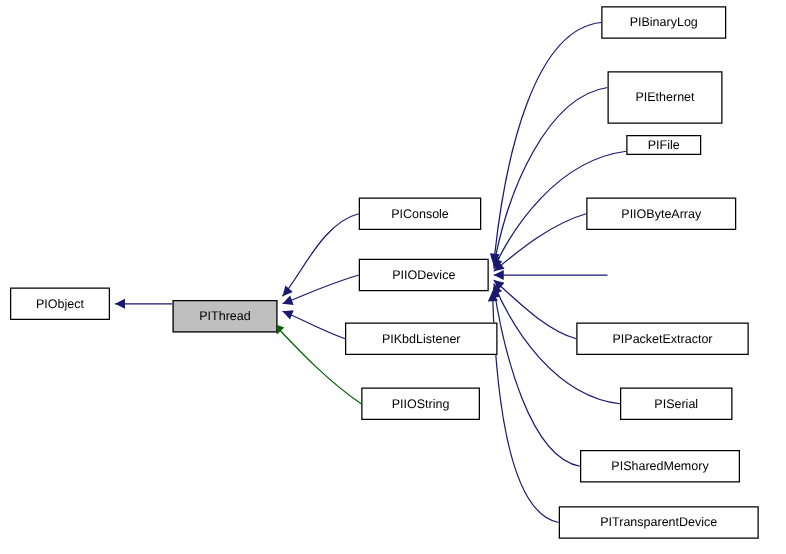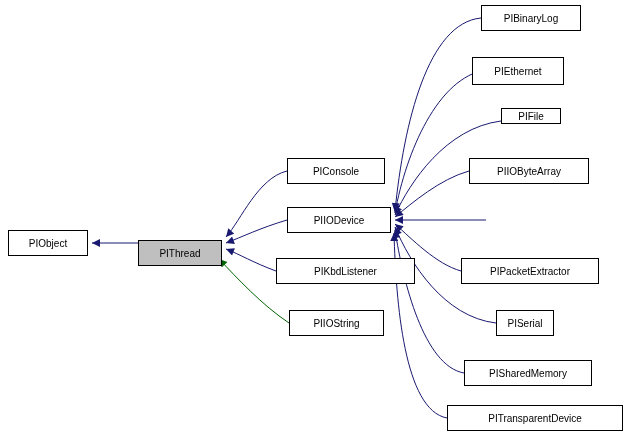--- a/index.html
+++ b/index.html
@@ -67,34 +67,34 @@
   </svg>
 
   <div class="node" style="left:8px;top:230px;width:80px;height:26px;">PIObject</div>
 
   <div class="node node-highlight" style="left:138px;top:230px;width:84px;height:26px;">PIThread</div>
 
   <div class="node" style="left:287px;top:158px;width:98px;height:26px;">PIConsole</div>
 
   <div class="node" style="left:287px;top:207px;width:104px;height:26px;">PIIODevice</div>
 
-  <div class="node" style="left:276px;top:258px;width:139px;height:26px;">PIKbdListener</div>
+  <div class="node" style="left:276px;top:258px;width:122px;height:26px;">PIKbdListener</div>
 
   <div class="node" style="left:289px;top:310px;width:95px;height:26px;">PIIOString</div>
 
   <div class="node" style="left:481px;top:5px;width:100px;height:26px;">PIBinaryLog</div>
 
-  <div class="node" style="left:472px;top:57px;width:92px;height:28px;text-align:right;">PIEthernet</div>
+  <div class="node" style="left:486px;top:57px;width:92px;height:42px;text-align:right;">PIEthernet</div>
 
   <div class="node" style="left:501px;top:108px;width:60px;height:16px;">PIFile</div>
 
   <div class="node" style="left:469px;top:158px;width:120px;height:26px;">PIIOByteArray</div>
 
 
   <div class="node" style="left:461px;top:258px;width:138px;height:26px;">PIPacketExtractor</div>
 
-  <div class="node" style="left:496px;top:310px;width:58px;height:26px;text-align:right;">PISerial</div>
+  <div class="node" style="left:496px;top:310px;width:90px;height:26px;text-align:right;">PISerial</div>
 
   <div class="node" style="left:464px;top:360px;width:128px;height:26px;">PISharedMemory</div>
 
-  <div class="node" style="left:447px;top:405px;width:176px;height:26px;">PITransparentDevice</div>
+  <div class="node" style="left:447px;top:405px;width:160px;height:26px;">PITransparentDevice</div>
 
 </div>
 
 </body></html>

